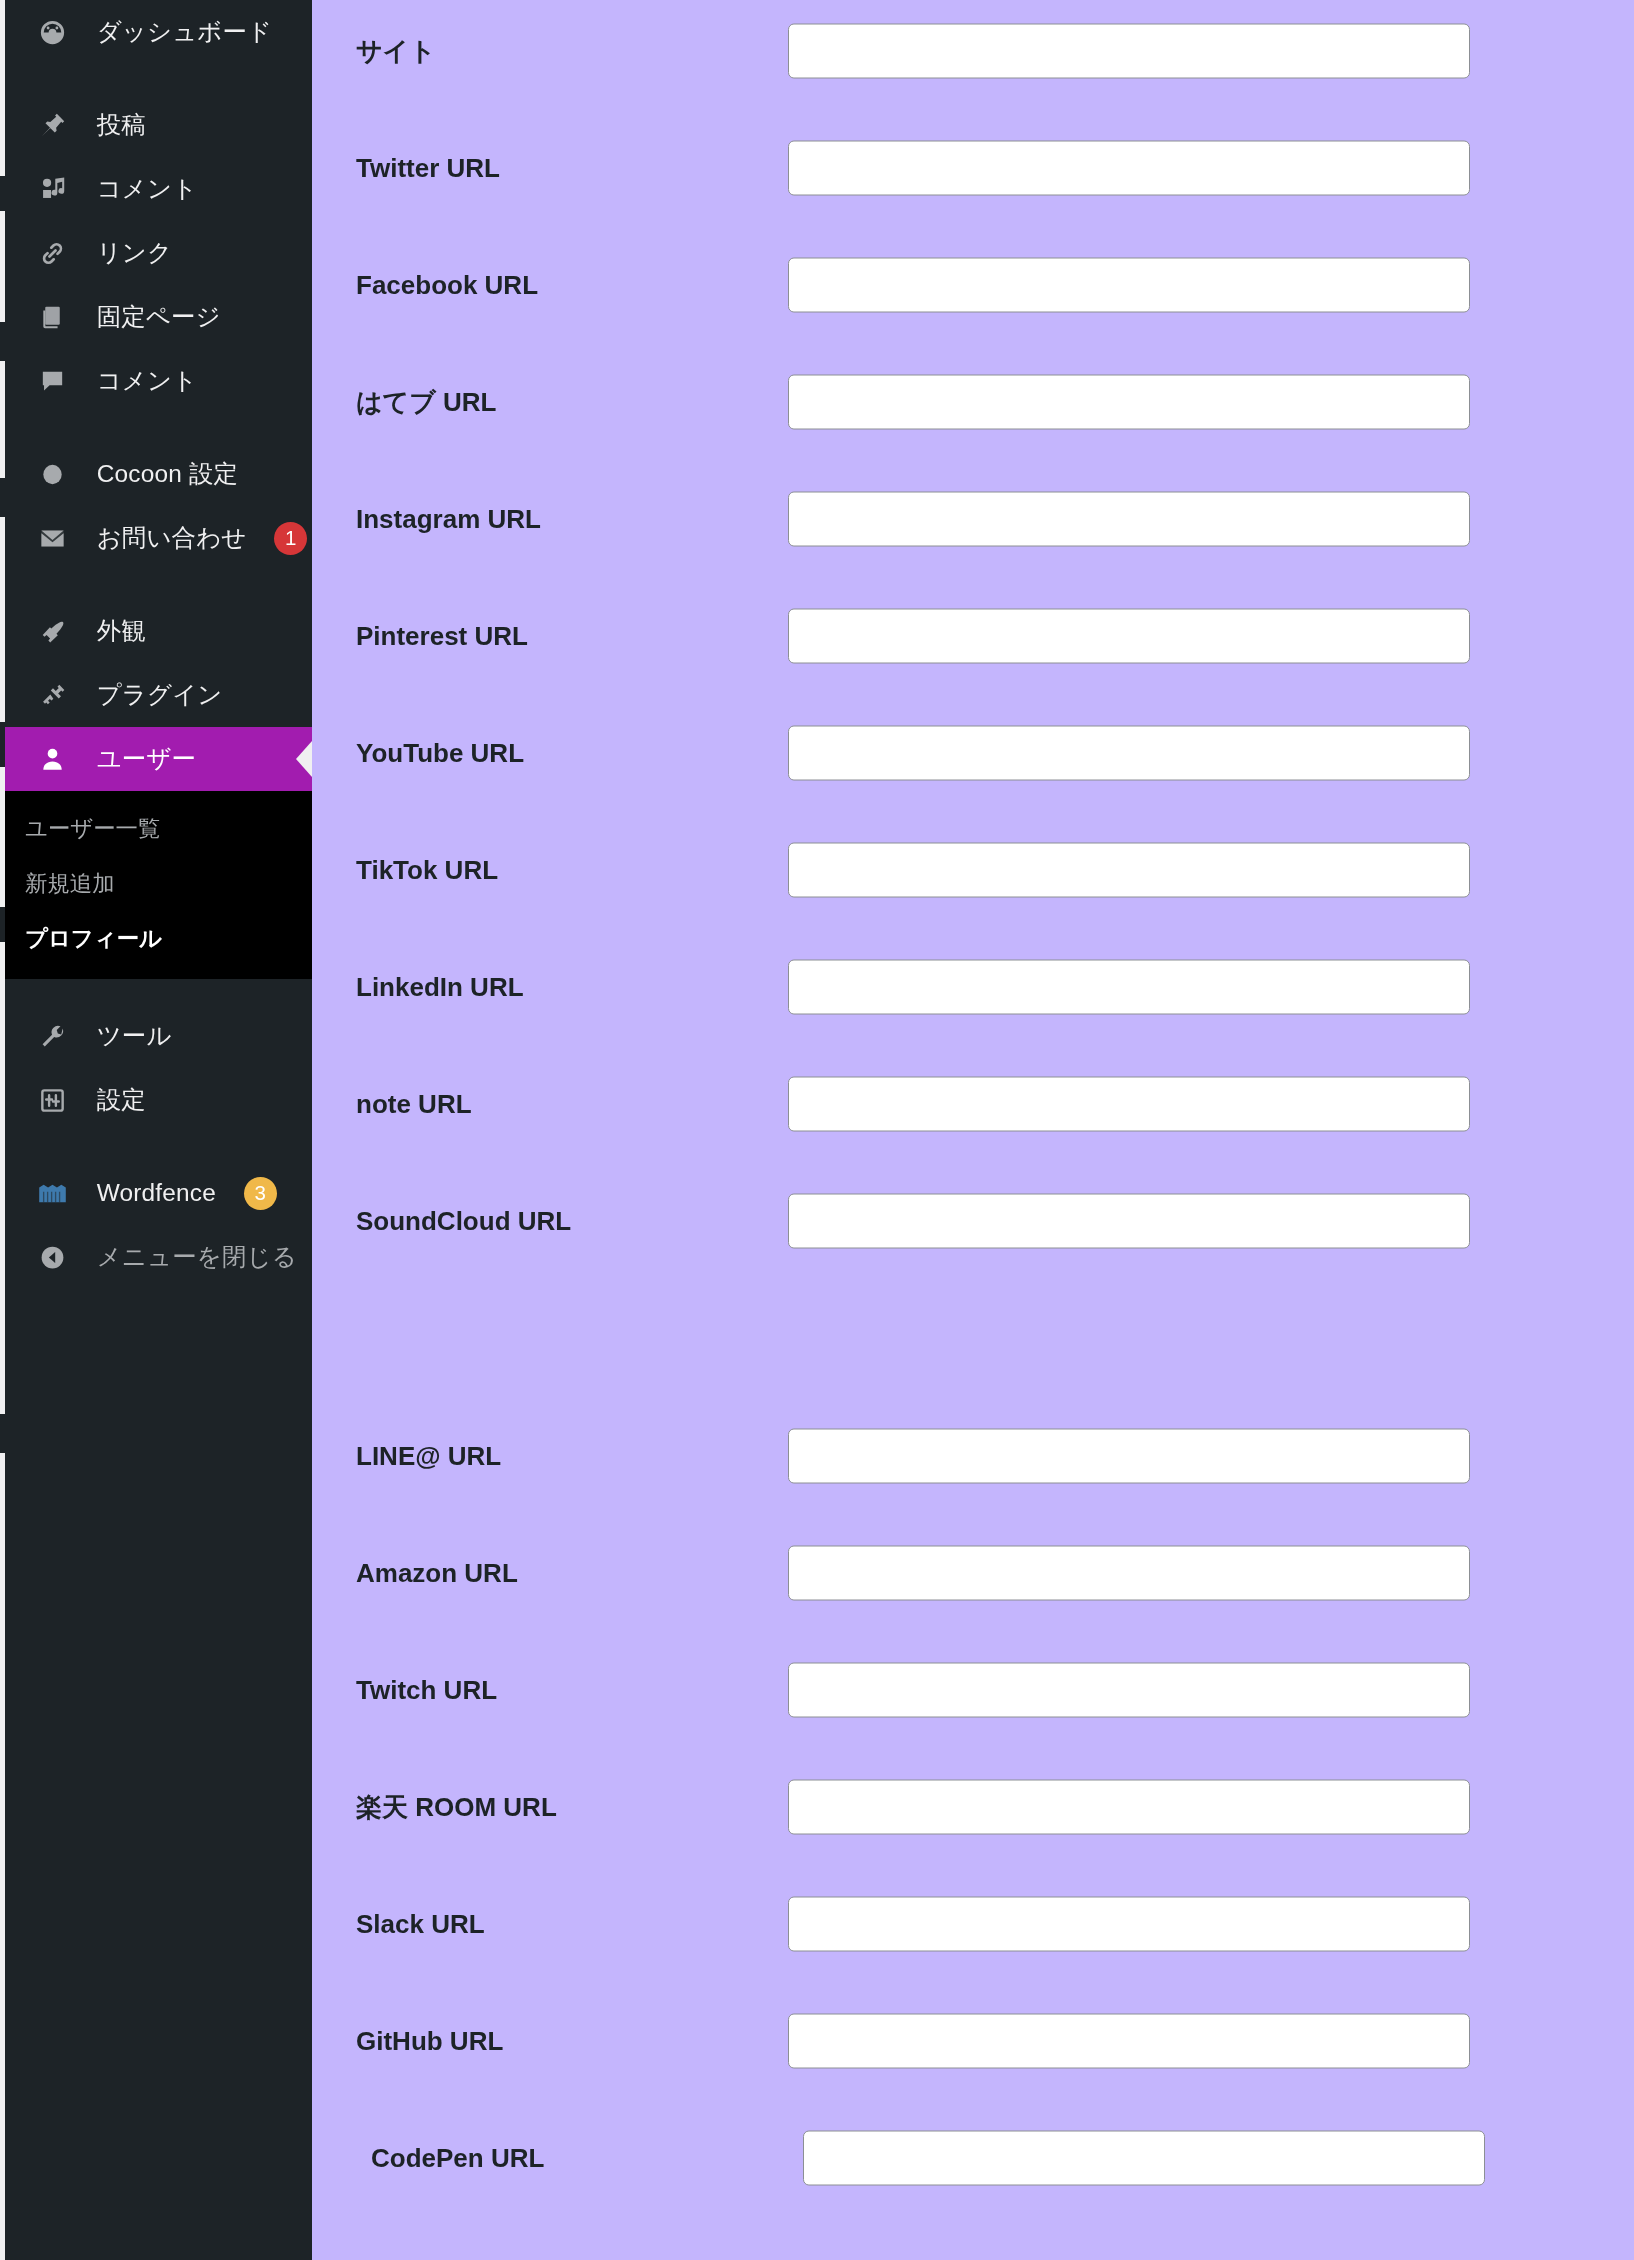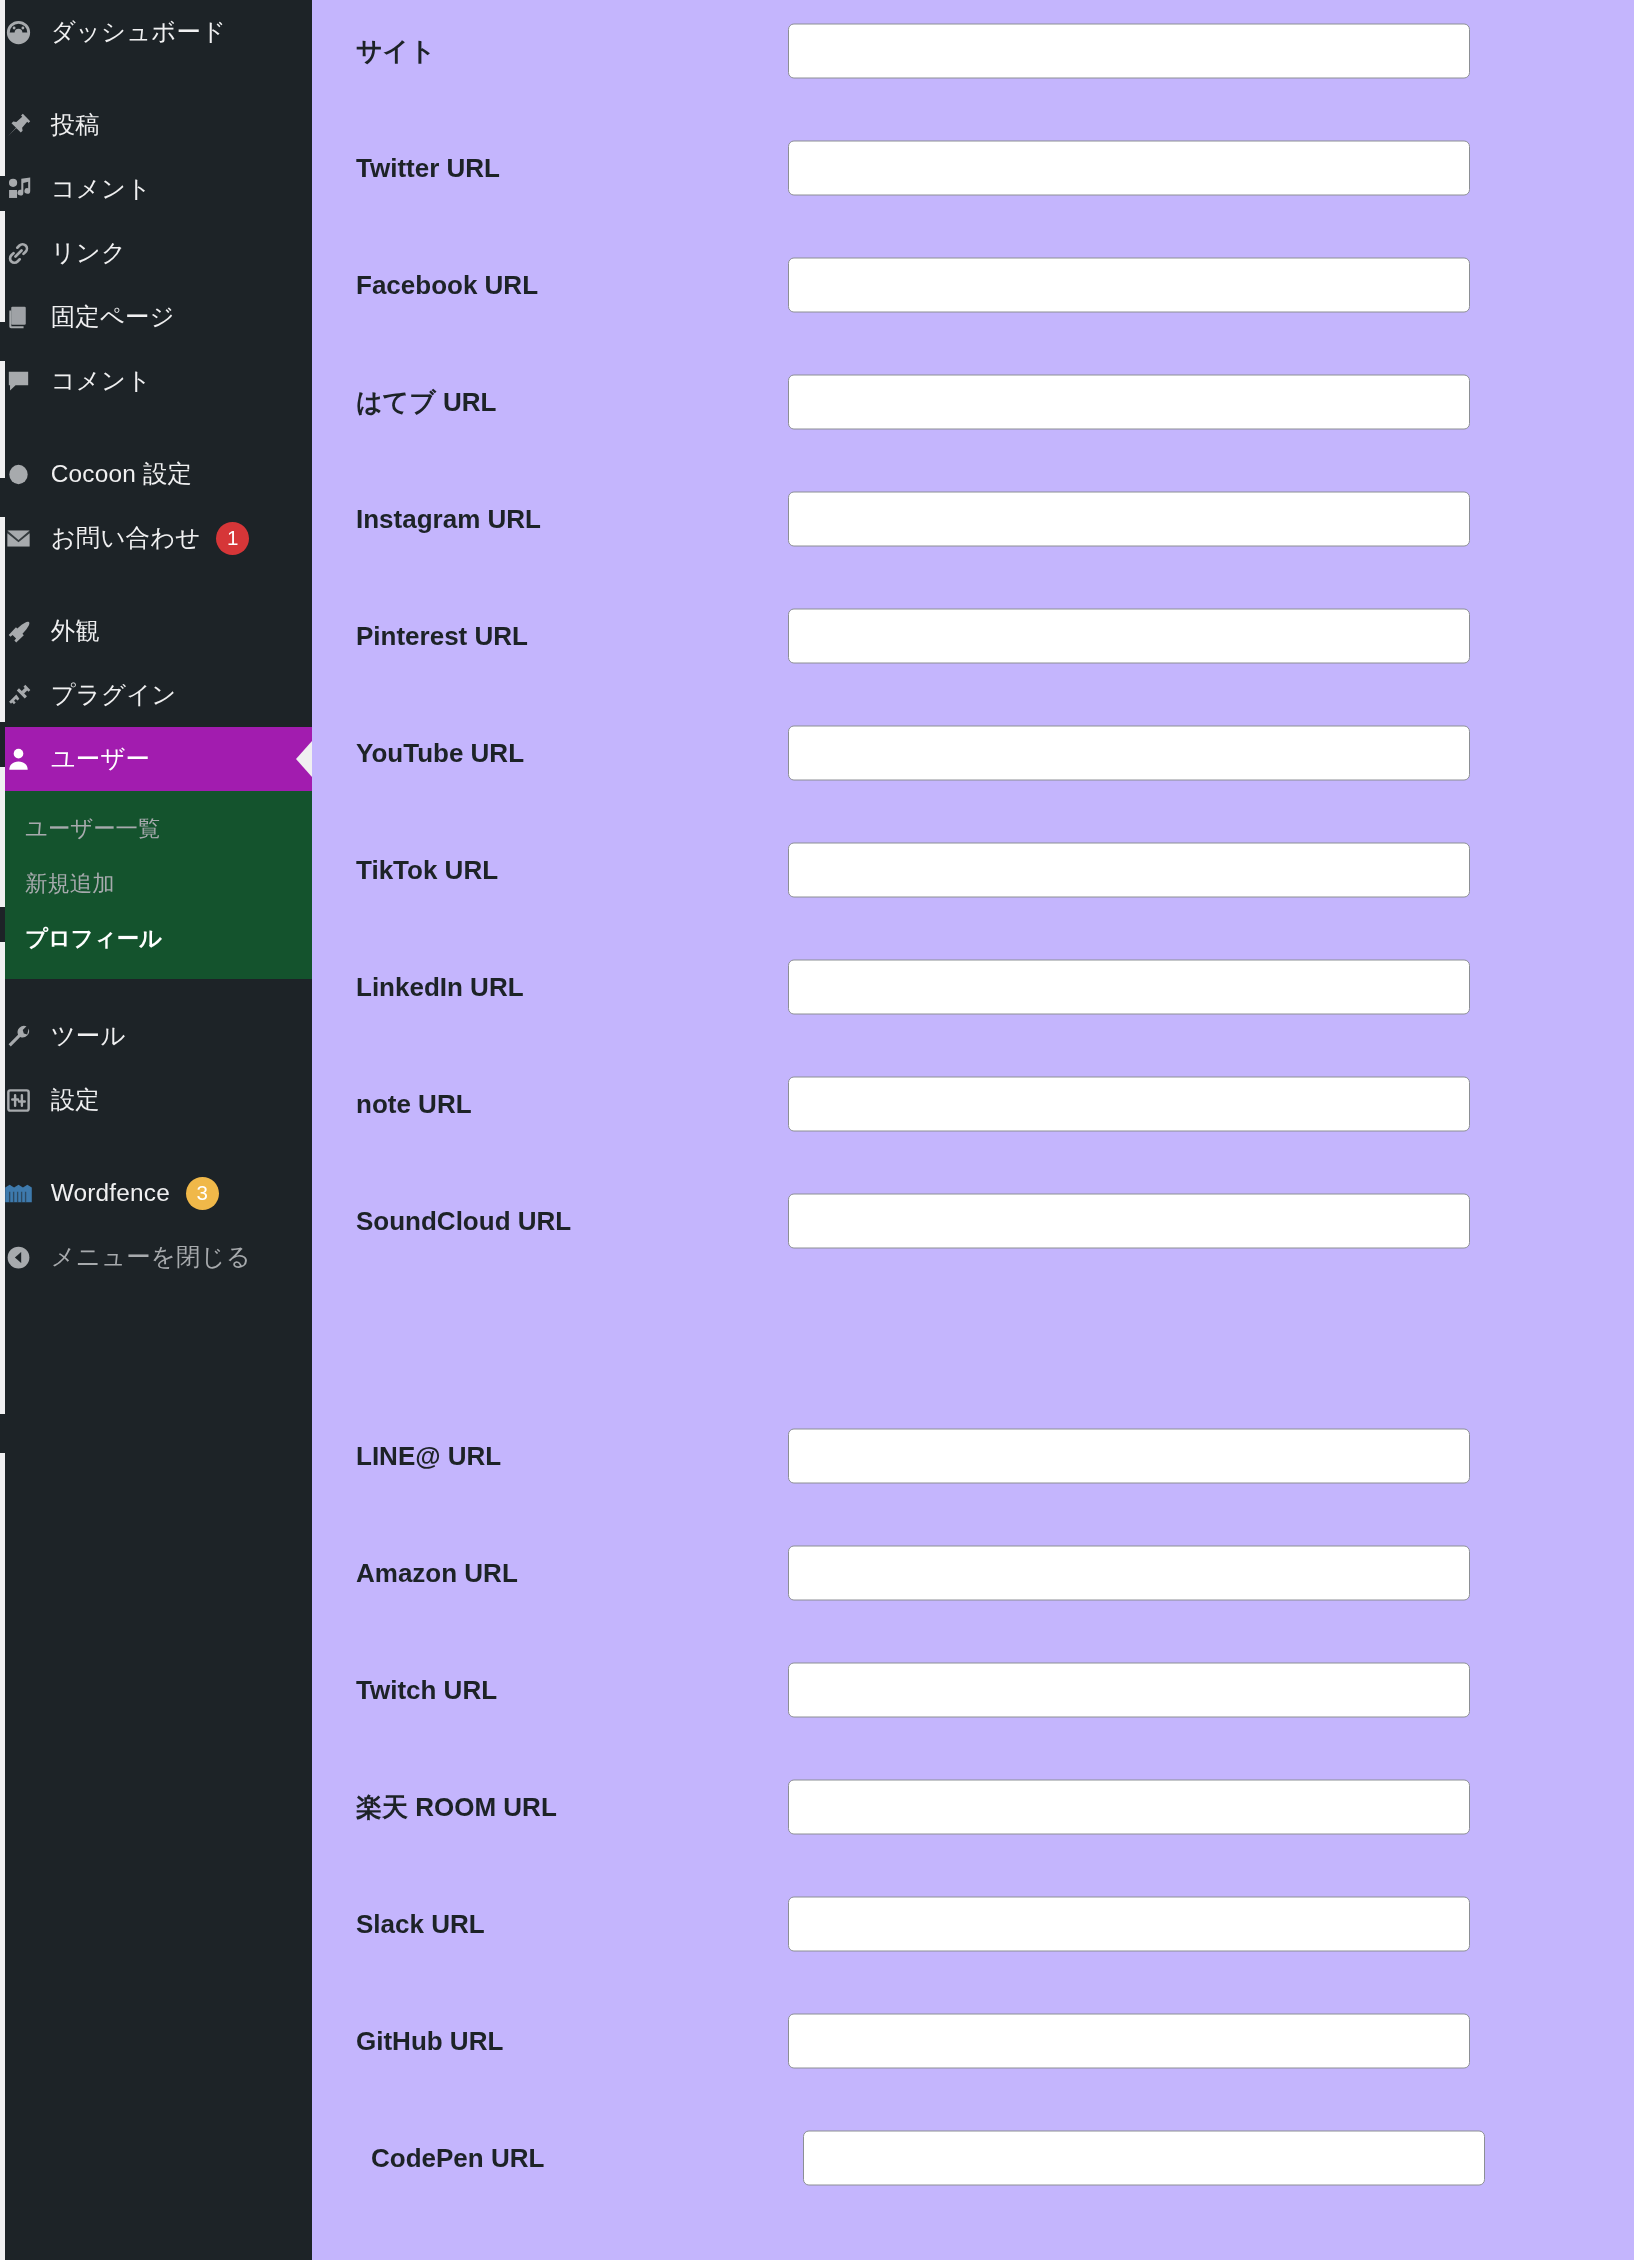--- a/index.html
+++ b/index.html
@@ -15,21 +15,21 @@
   .edge-strip { position:absolute; left:0; top:0; width:4.9px; height:2261px; background:#f0f0f1; z-index:6; }
   .edge-nick { position:absolute; left:0; width:4.9px; background:#1d2327; }
 
   
   .sidebar {
     position:absolute; left:0; top:0; width:312px; height:2261px;
     background:#1d2327; z-index:2;
   }
   .menu-item {
     position:relative; display:flex; align-items:center;
-    height:64px; padding-left:0; width:312px;
+    height:64px; padding-left:34px; width:312px;gap:12px;
   }
   .menu-item .ico {
     width:37px; height:37px; flex:0 0 37px;
     display:flex; align-items:center; justify-content:center;
     margin-right:13.7px;
   }
   .menu-item .ico svg { display:block; }
   .menu-item .lbl {
     font-size:24.4px; color:#f0f0f1; white-space:nowrap;
     letter-spacing:0.2px;
@@ -49,21 +49,21 @@
   .badge {
     display:inline-flex; align-items:center; justify-content:center;
     min-width:33px; height:33px; border-radius:16.6px;
     font-size:20.5px; color:#fff; margin-left:15.6px; padding:0 5.9px;
     font-weight:400;
   }
   .badge.red   { background:#d63638; }
   .badge.amber { background:#f0b849; color:#fff; }
 
   
-  .submenu { background:#14532d; width:312px; padding:9.8px 0 13.7px 0; }
+  .submenu { background:#000000; width:312px; padding:9.8px 0 13.7px 0; }
   .submenu-item {
     display:block; height:55px; line-height:55px;
     padding-left:25px; font-size:22.4px; color:#a7aaad;
     white-space:nowrap;
   }
   .submenu-item.current { color:#fff; font-weight:bold; }
 
   .collapse .lbl { color:#a7aaad; }
 
   

